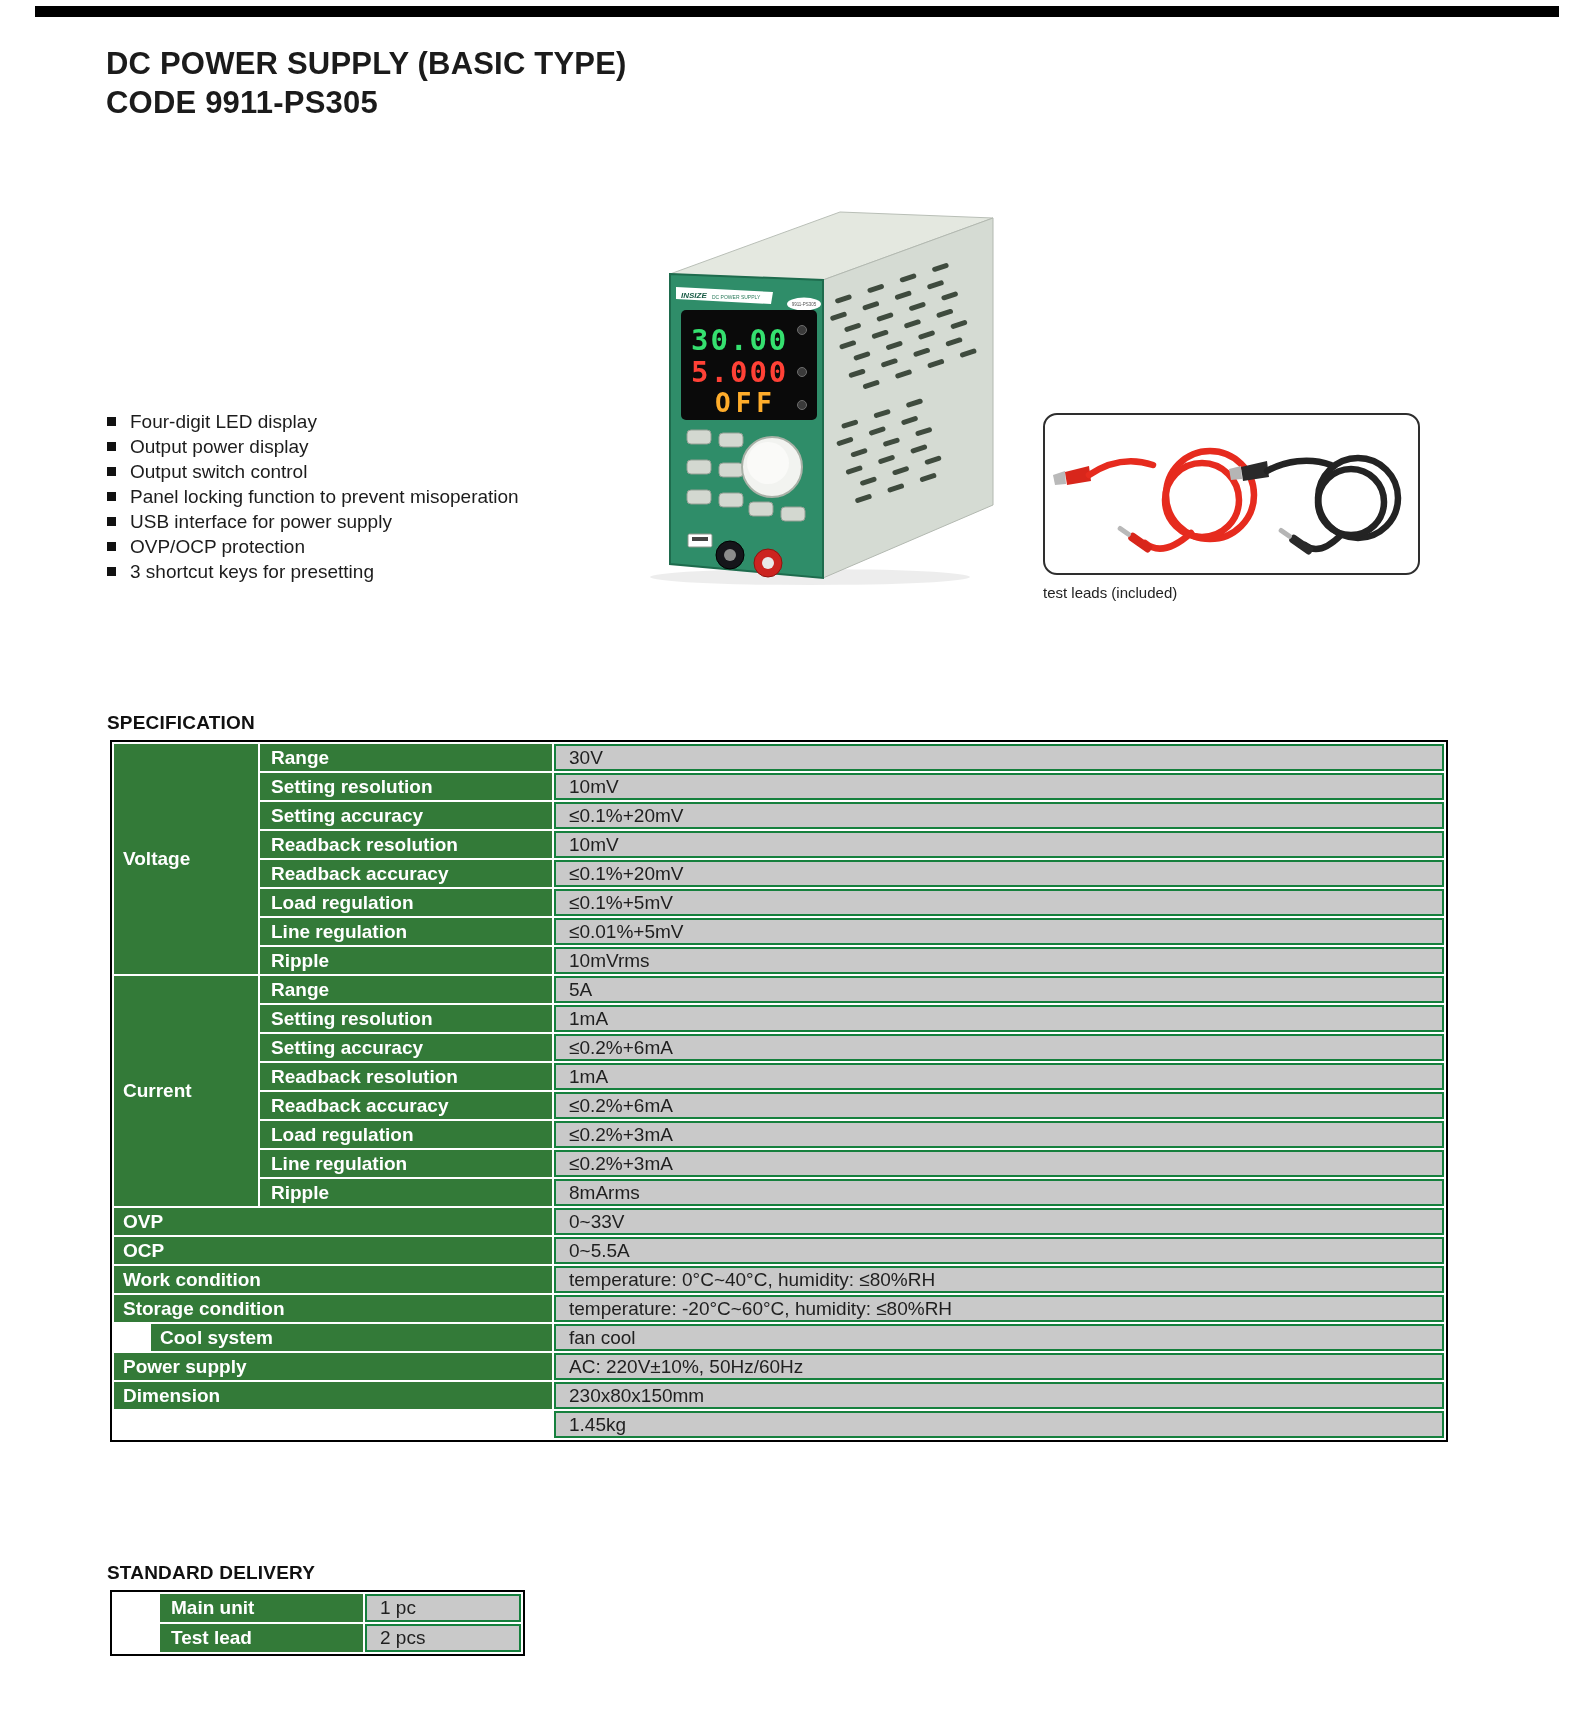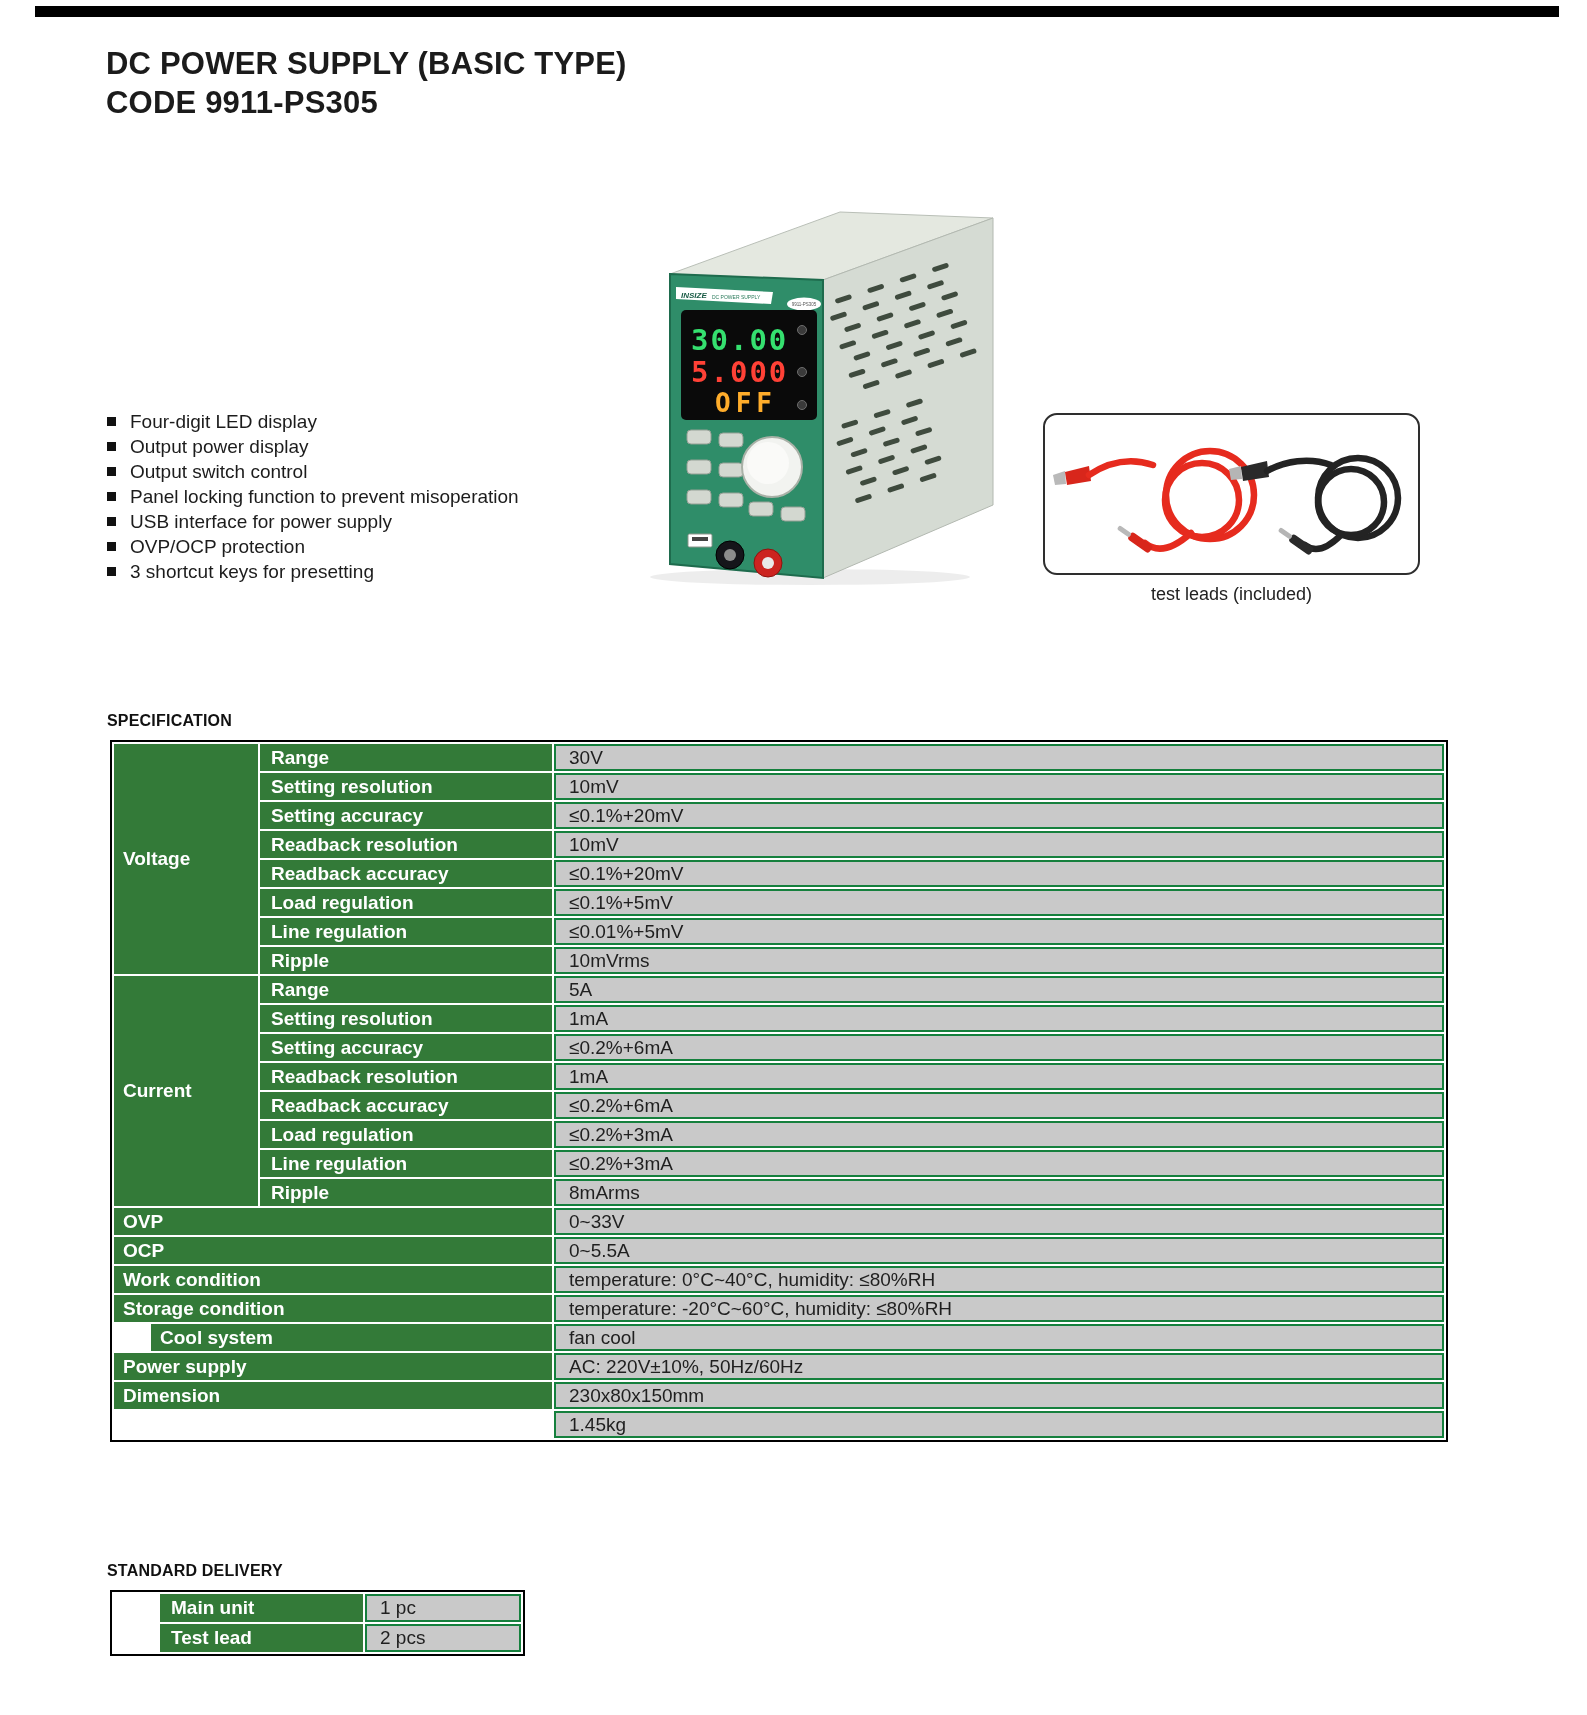--- a/index.html
+++ b/index.html
@@ -15,24 +15,24 @@
   
   .doc-title{left:106px;top:44px;font-size:31px;font-weight:bold;line-height:39px;color:#1b1b1b;letter-spacing:0.2px;}
 
   
   .features{left:107px;top:409px;}
   .feature{display:flex;align-items:flex-start;line-height:25px;font-size:19px;color:#1c1c1c;}
   .bullet{flex:0 0 auto;width:9px;height:9px;background:#111;margin:8px 14px 0 0;}
 
   
   .leads-box{left:1043px;top:413px;width:377px;height:162px;border:2px solid #2e2e2e;border-radius:14px;background:#fff;box-sizing:border-box;overflow:hidden;}
-  .leads-caption{left:1043px;top:584px;width:377px;text-align:center;font-size:18px;color:#222;}
-
-  
-  .sec-heading{font-size:16px;font-weight:bold;color:#111;letter-spacing:0.2px;}
+  .leads-caption{left:1043px;top:584px;width:377px;font-size:15px;color:#222;}
+
+  
+  .sec-heading{font-size:19px;font-weight:bold;color:#111;letter-spacing:0.2px;}
   .spec-heading{left:107px;top:712px;}
   .delivery-heading{left:107px;top:1562px;}
 
   
   .data-grid{background:#fff;border:2px solid #000;padding:2px;display:grid;gap:2px;box-sizing:content-box;}
   .spec-table{left:110px;top:740px;grid-template-columns:144px 292px 890px;grid-auto-rows:27px;}
   .delivery-table{left:110px;top:1590px;grid-template-columns:203px 156px;grid-auto-rows:28px;padding-left:48px;}
   .cell{display:flex;align-items:center;font-size:19px;box-sizing:border-box;white-space:nowrap;}
   .cell.green{background:var(--table-green,#337A38);color:#fff;font-weight:bold;padding-left:11px;}
   .cell.cat{padding-left:9px;}

